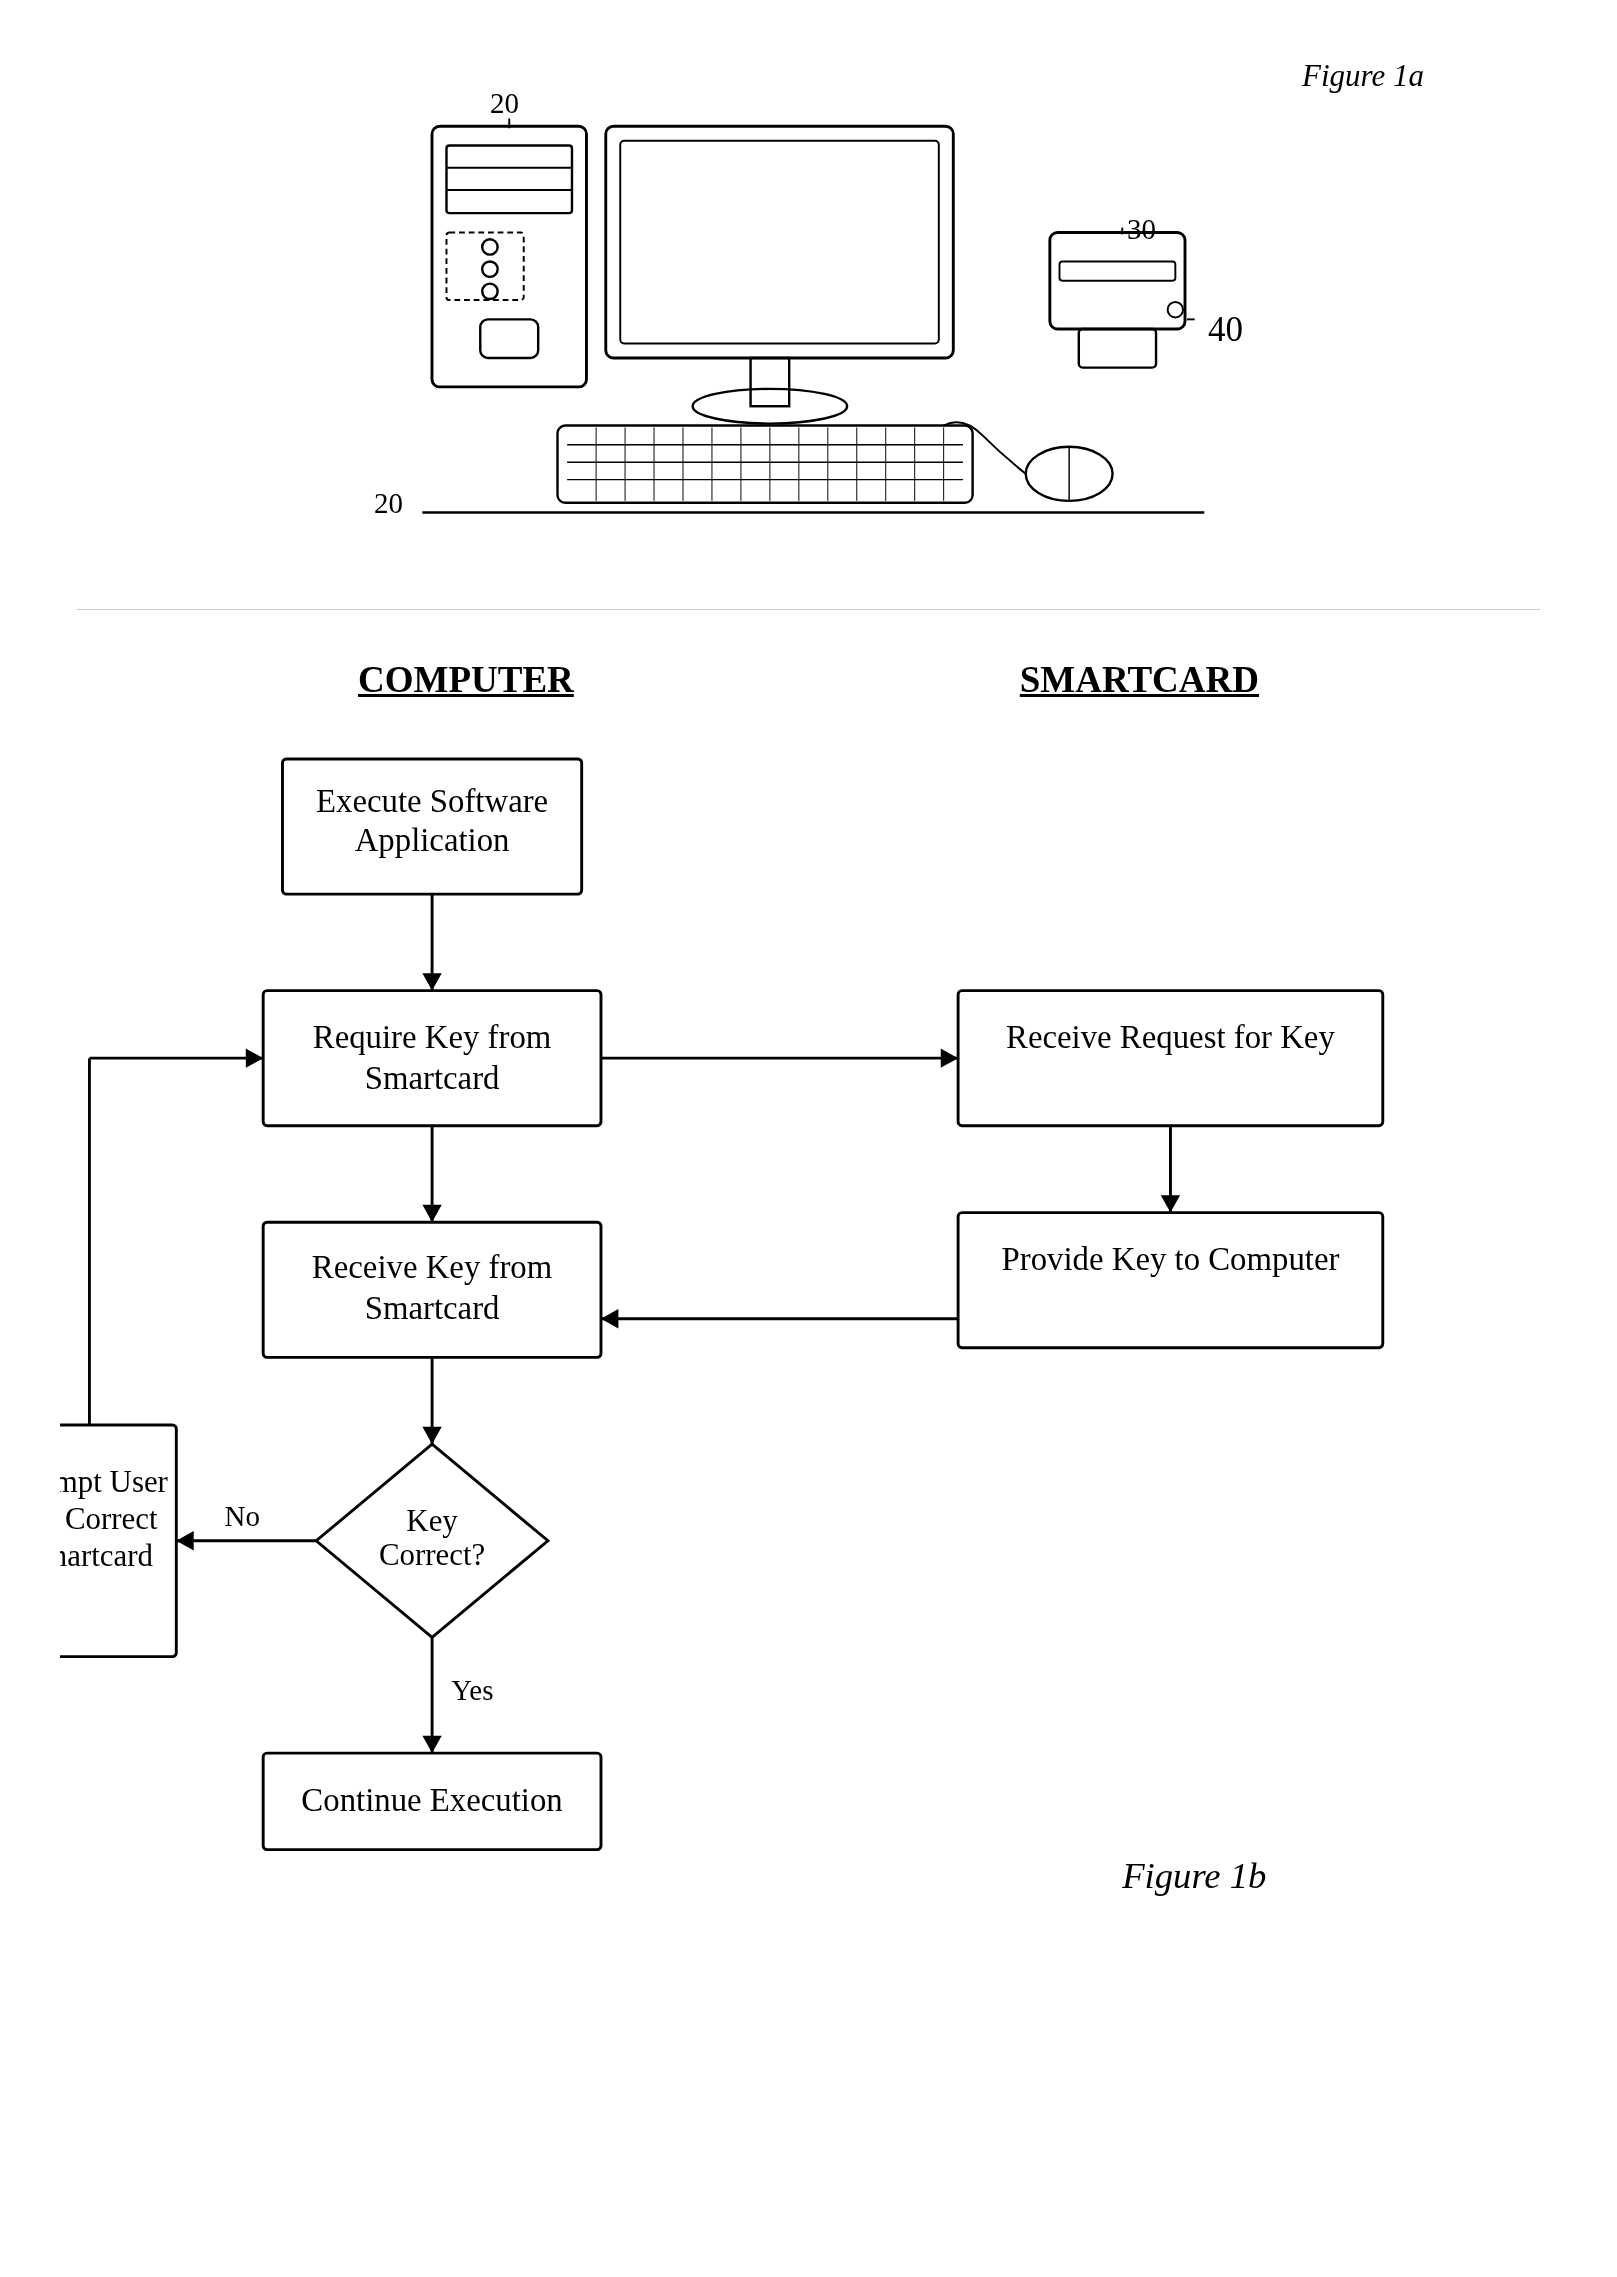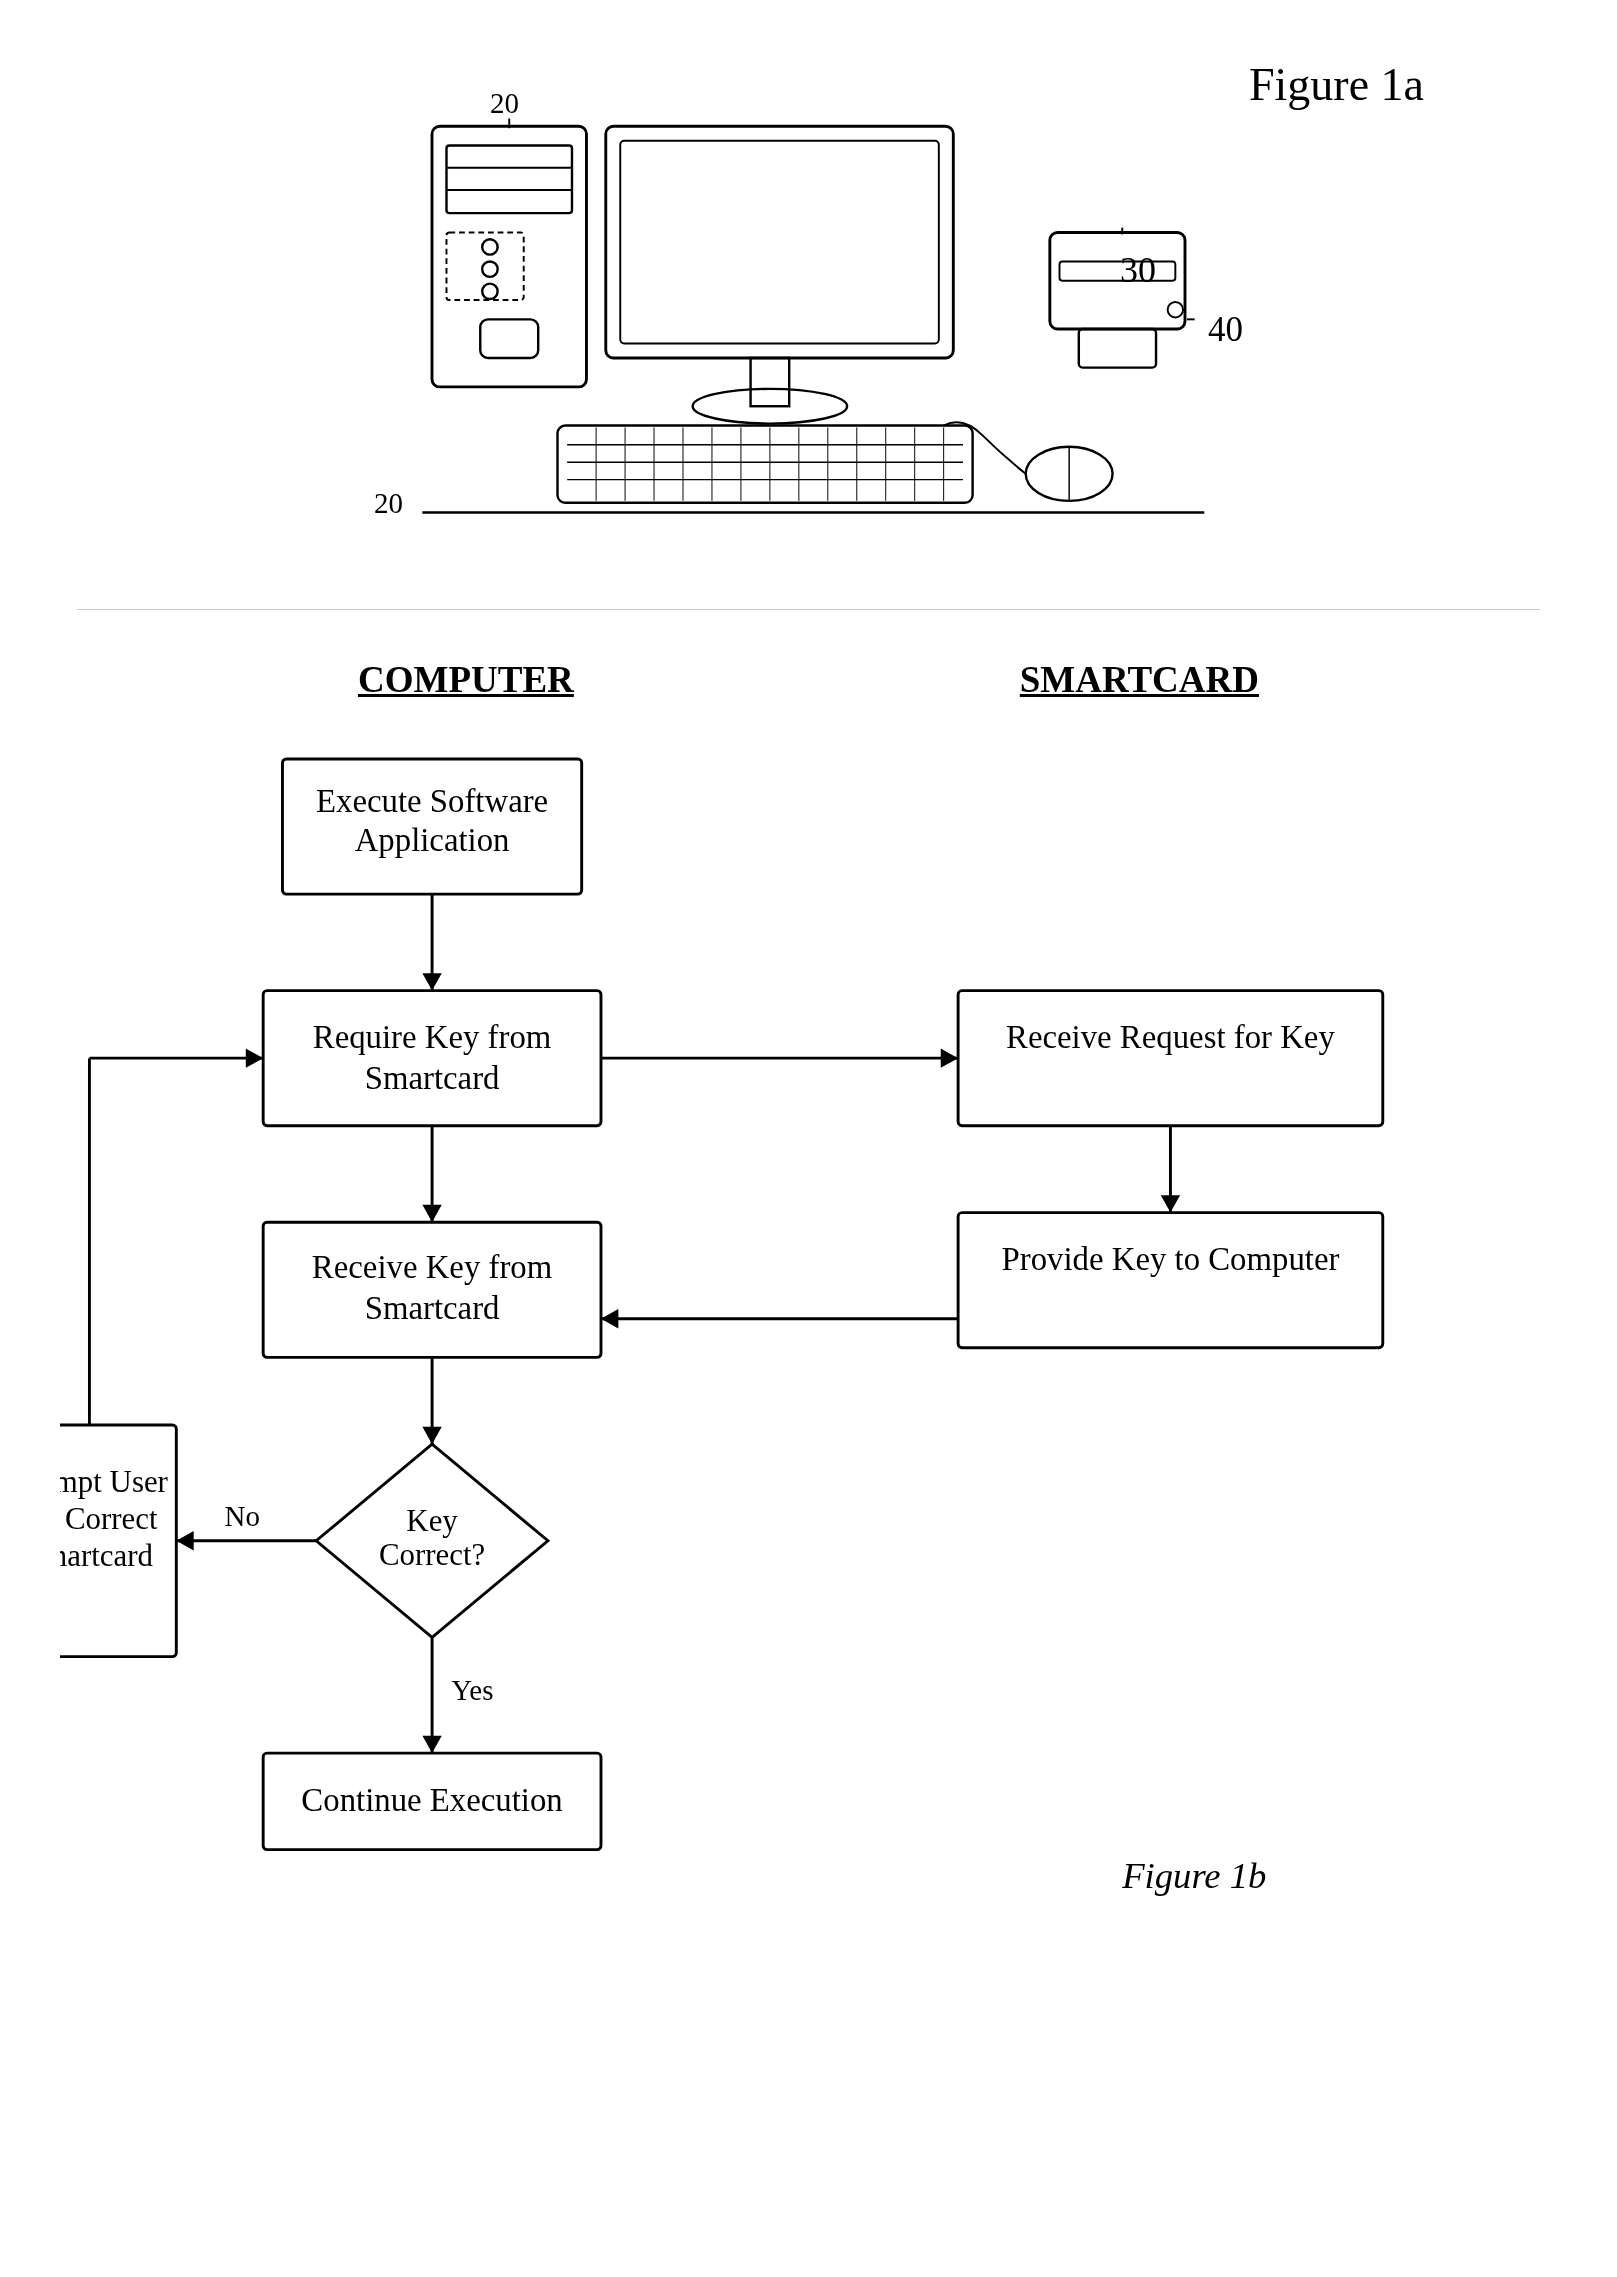--- a/index.html
+++ b/index.html
@@ -20,21 +20,22 @@
       display: flex;
       justify-content: center;
       align-items: center;
       padding-top: 39px;
     }
 
     .figure1a-label {
       position: absolute;
       top: 58px;
       right: 193px;
-      font-size: 46px;
+      font-size: 31px;
+      font-style: italic;
     }
 
     
     .computer-illustration {
       position: relative;
       width: 869px;
       height: 512px;
       margin-top: 29px;
     }
 
@@ -52,22 +53,21 @@
       bottom: 70px;
       left: 0px;
       font-size: 29px;
     }
 
     
     .label-30 {
       position: absolute;
       top: 135px;
       right: 87px;
-      font-size: 36px;
-      margin-top: 36px;
+      font-size: 29px;
     }
 
     
     .label-40 {
       position: absolute;
       top: 232px;
       right: 0px;
       font-size: 35px;
       margin-left: 12px;
     }

